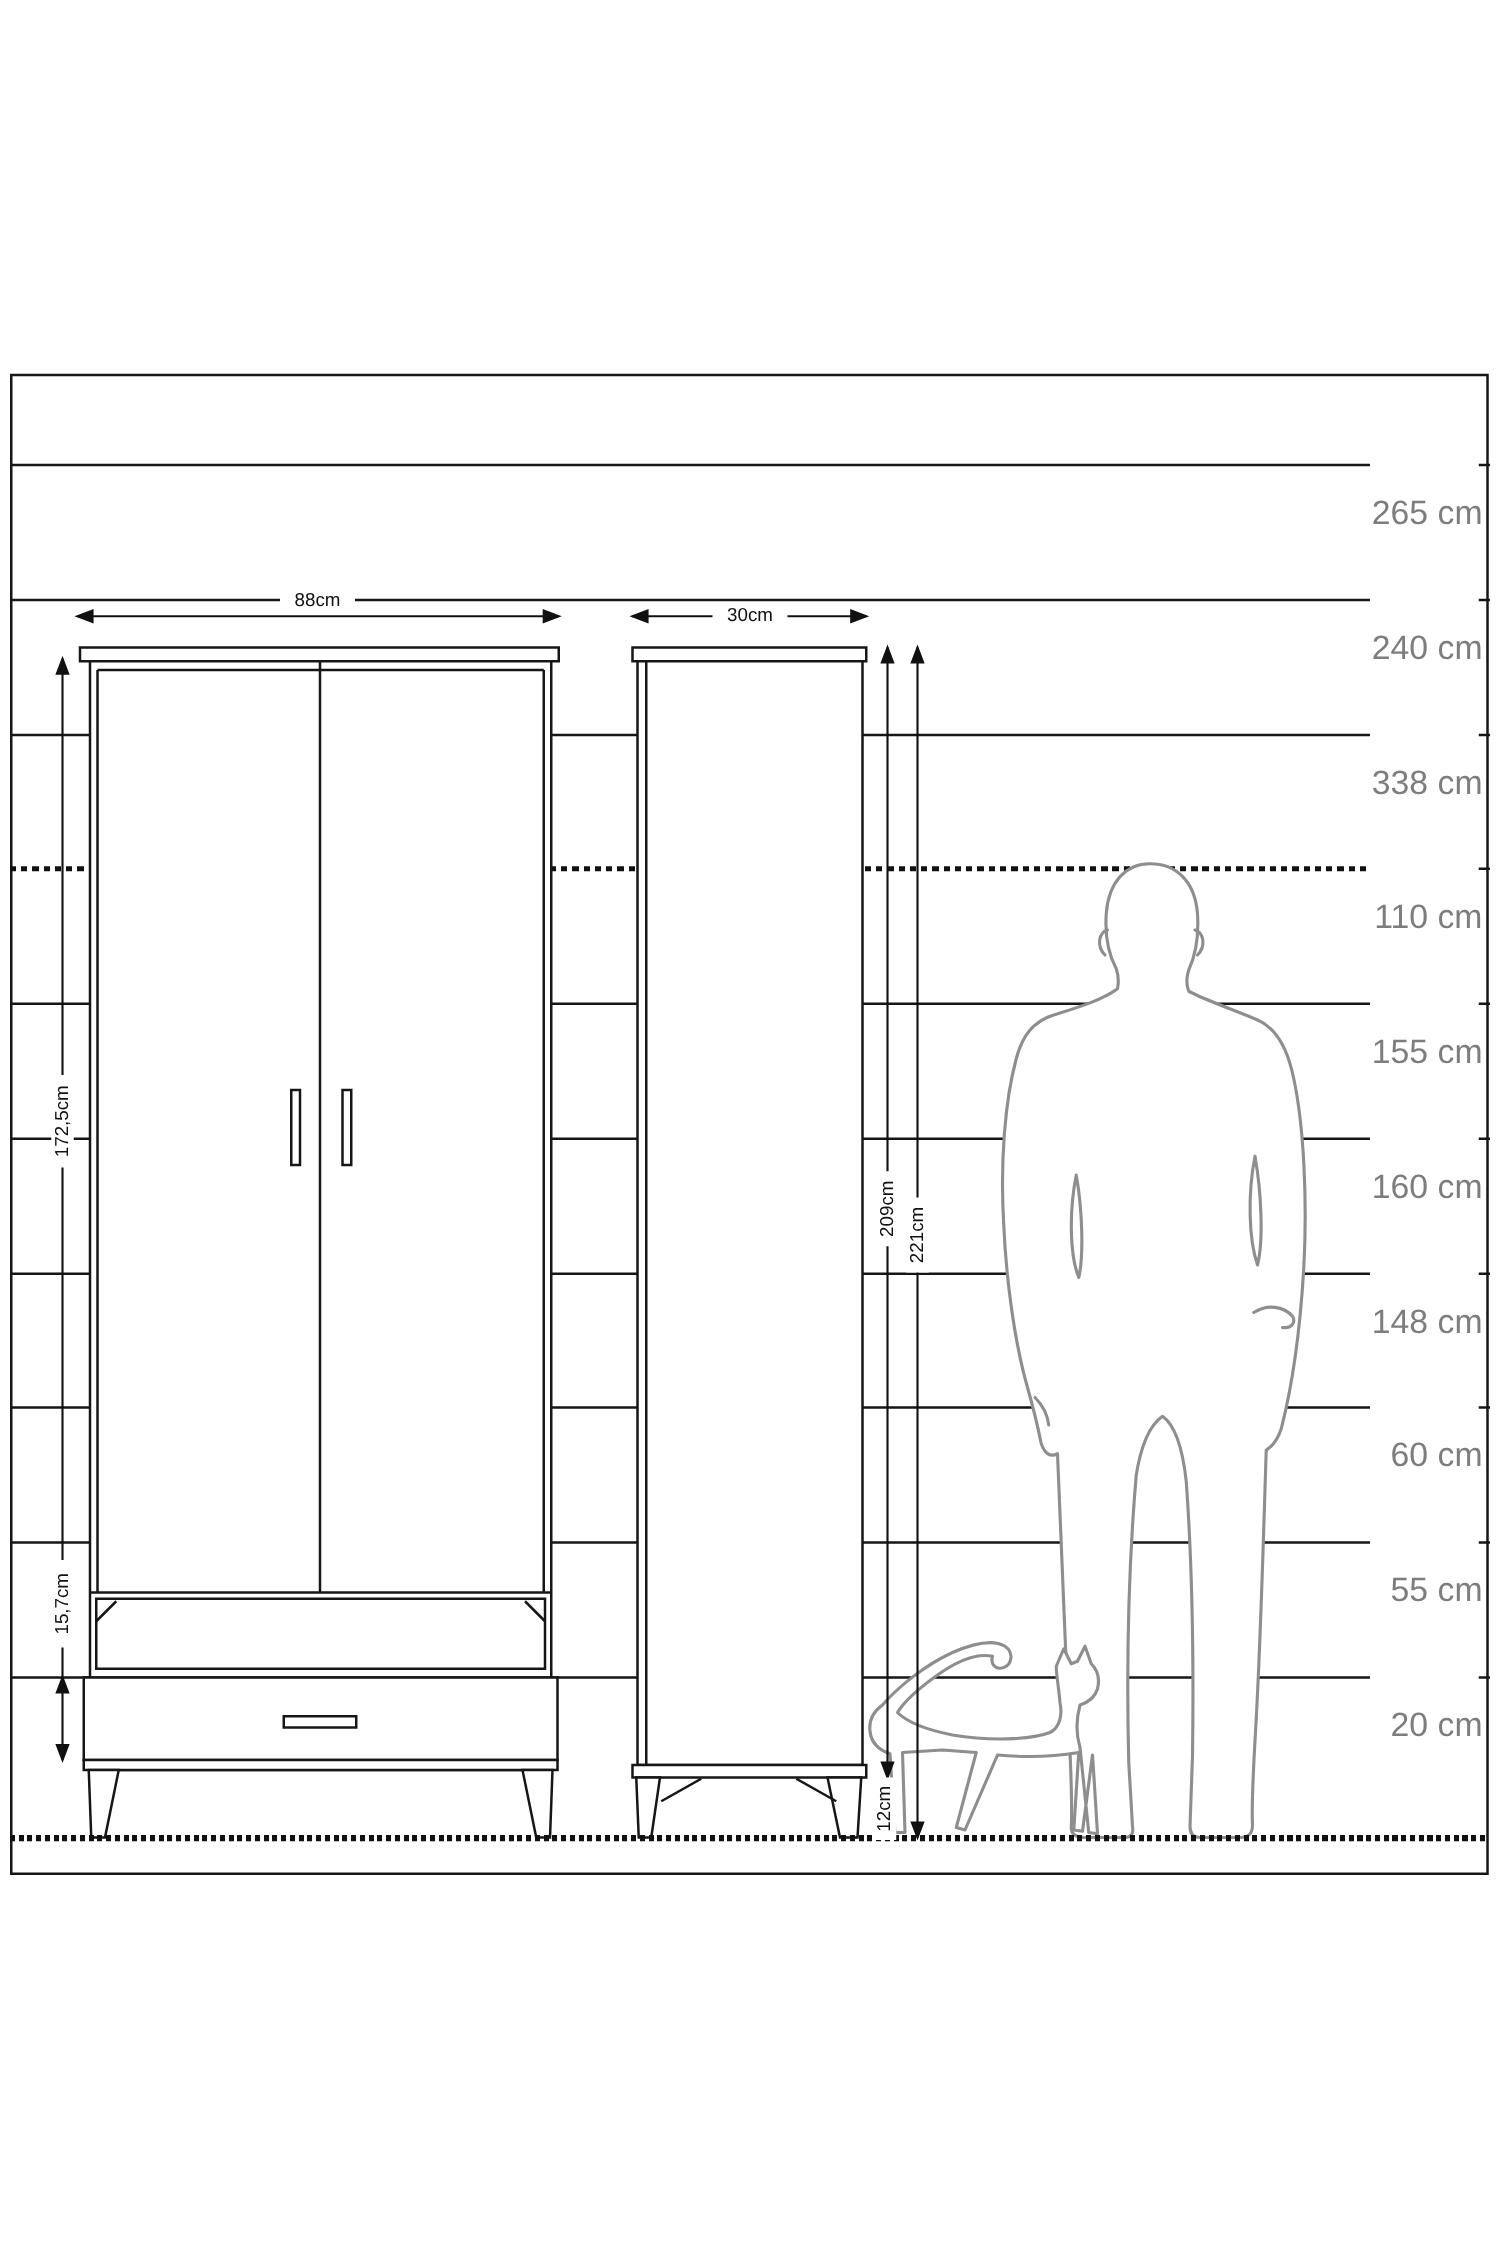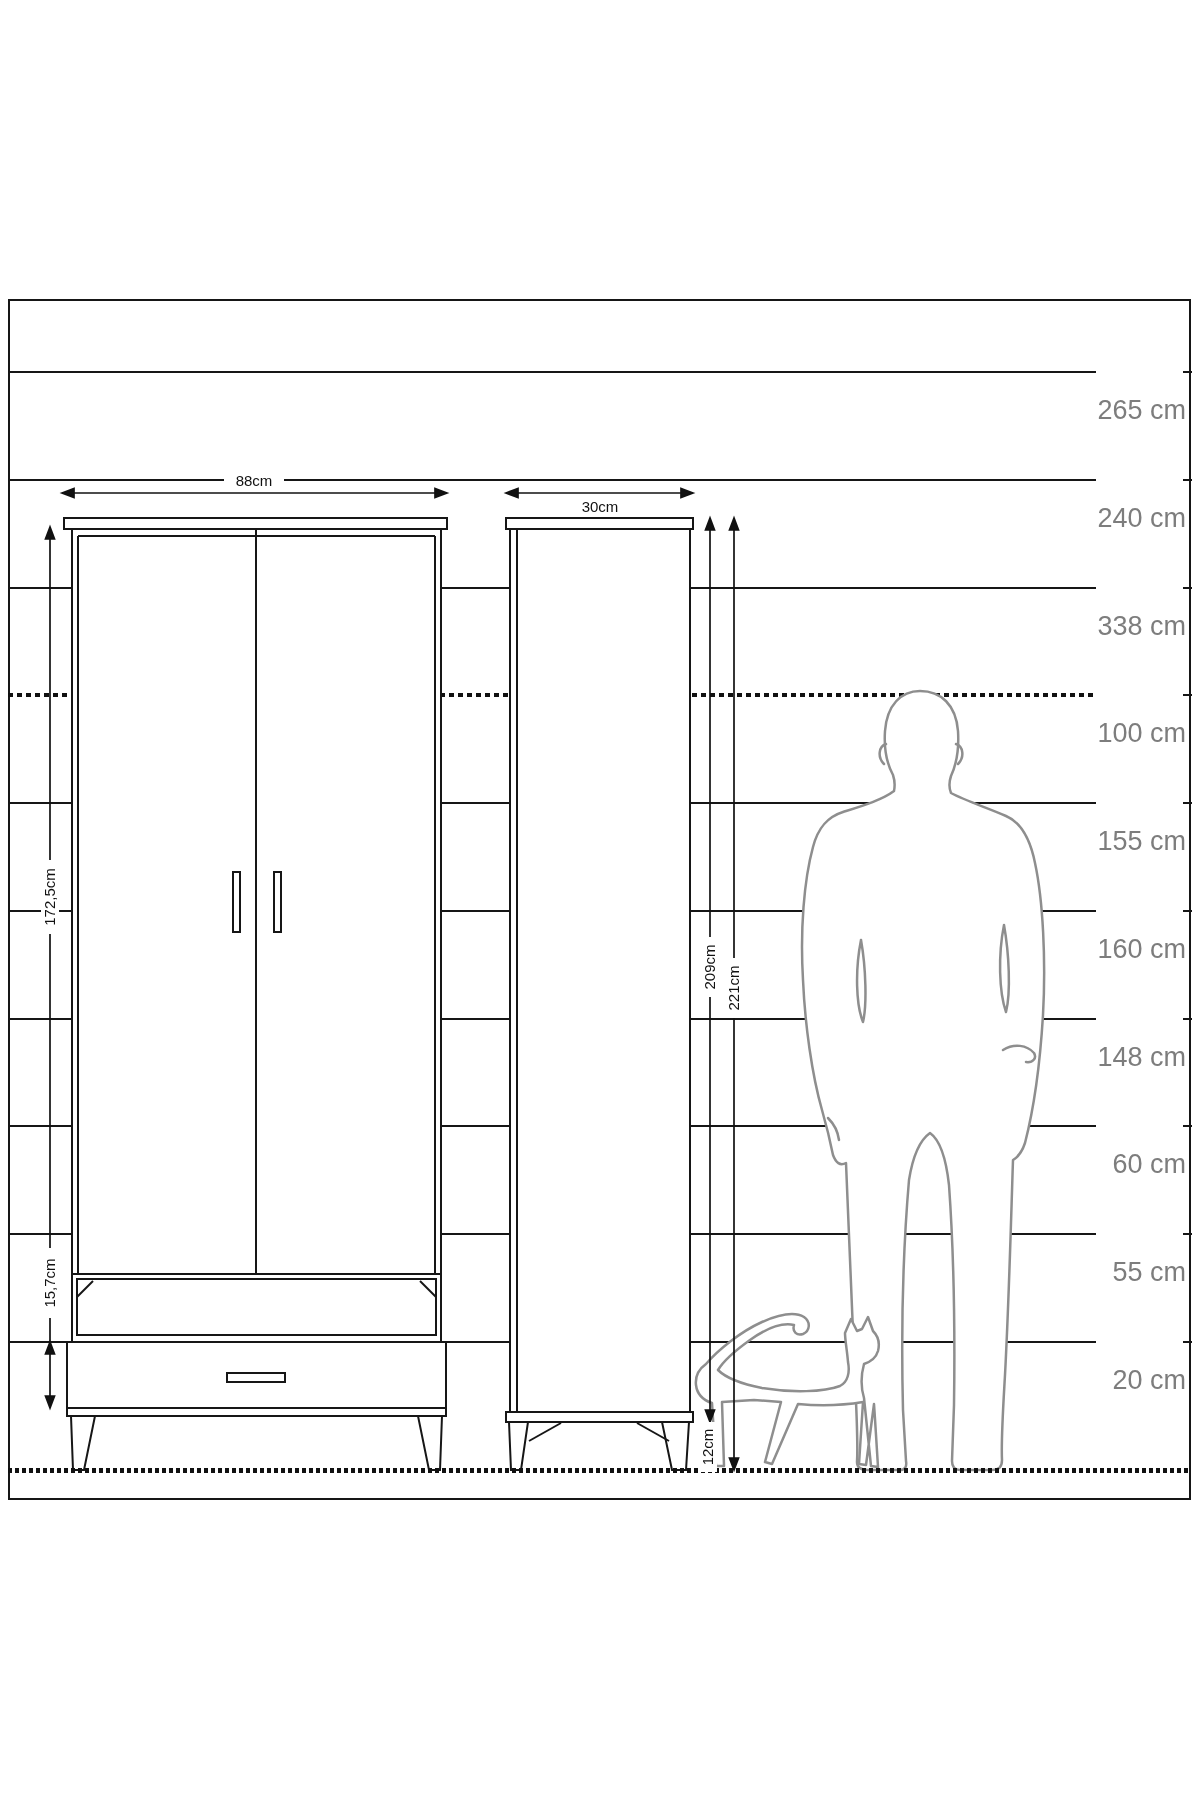--- a/index.html
+++ b/index.html
@@ -37,21 +37,21 @@
     <div class="scale-label">240 cm</div>
     <div class="scale-tick"></div>
   </div>
   <div class="scale-row" style="top:588px">
     <div class="scale-line"></div>
     <div class="scale-label">338 cm</div>
     <div class="scale-tick"></div>
   </div>
   <div class="scale-row" style="top:695px">
     <div class="scale-line dashed"></div>
-    <div class="scale-label">100 cm</div>
+    <div class="scale-label">110 cm</div>
     <div class="scale-tick"></div>
   </div>
   <div class="scale-row" style="top:803px">
     <div class="scale-line"></div>
     <div class="scale-label">155 cm</div>
     <div class="scale-tick"></div>
   </div>
   <div class="scale-row" style="top:911px">
     <div class="scale-line"></div>
     <div class="scale-label">160 cm</div>
@@ -184,20 +184,20 @@
       <polygon points="734,1470 729.5,1458 738.5,1458"></polygon>
 
       <polygon points="710,1424 705.5,1436 714.5,1436"></polygon>
       <polygon points="710,1470 705.5,1458 714.5,1458"></polygon>
     </g>
   </svg>
 
   <div id="floor-line"></div>
 
   <div class="dim-label" style="left:224px;top:472px;width:60px;">88cm</div>
-  <div class="dim-label" style="left:570px;top:484px;width:60px;margin-top:14px;">30cm</div>
+  <div class="dim-label" style="left:570px;top:484px;width:60px;">30cm</div>
   <div class="dim-label vert" style="left:13px;top:888px;width:74px;">172,5cm</div>
   <div class="dim-label vert" style="left:15px;top:1274px;width:70px;">15,7cm</div>
   <div class="dim-label vert" style="left:680px;top:958px;width:60px;">209cm</div>
   <div class="dim-label vert" style="left:704px;top:979px;width:60px;">221cm</div>
   <div class="dim-label vert" style="left:683px;top:1438px;width:50px;">12cm</div>
 
 </div>
 
 </body></html>

